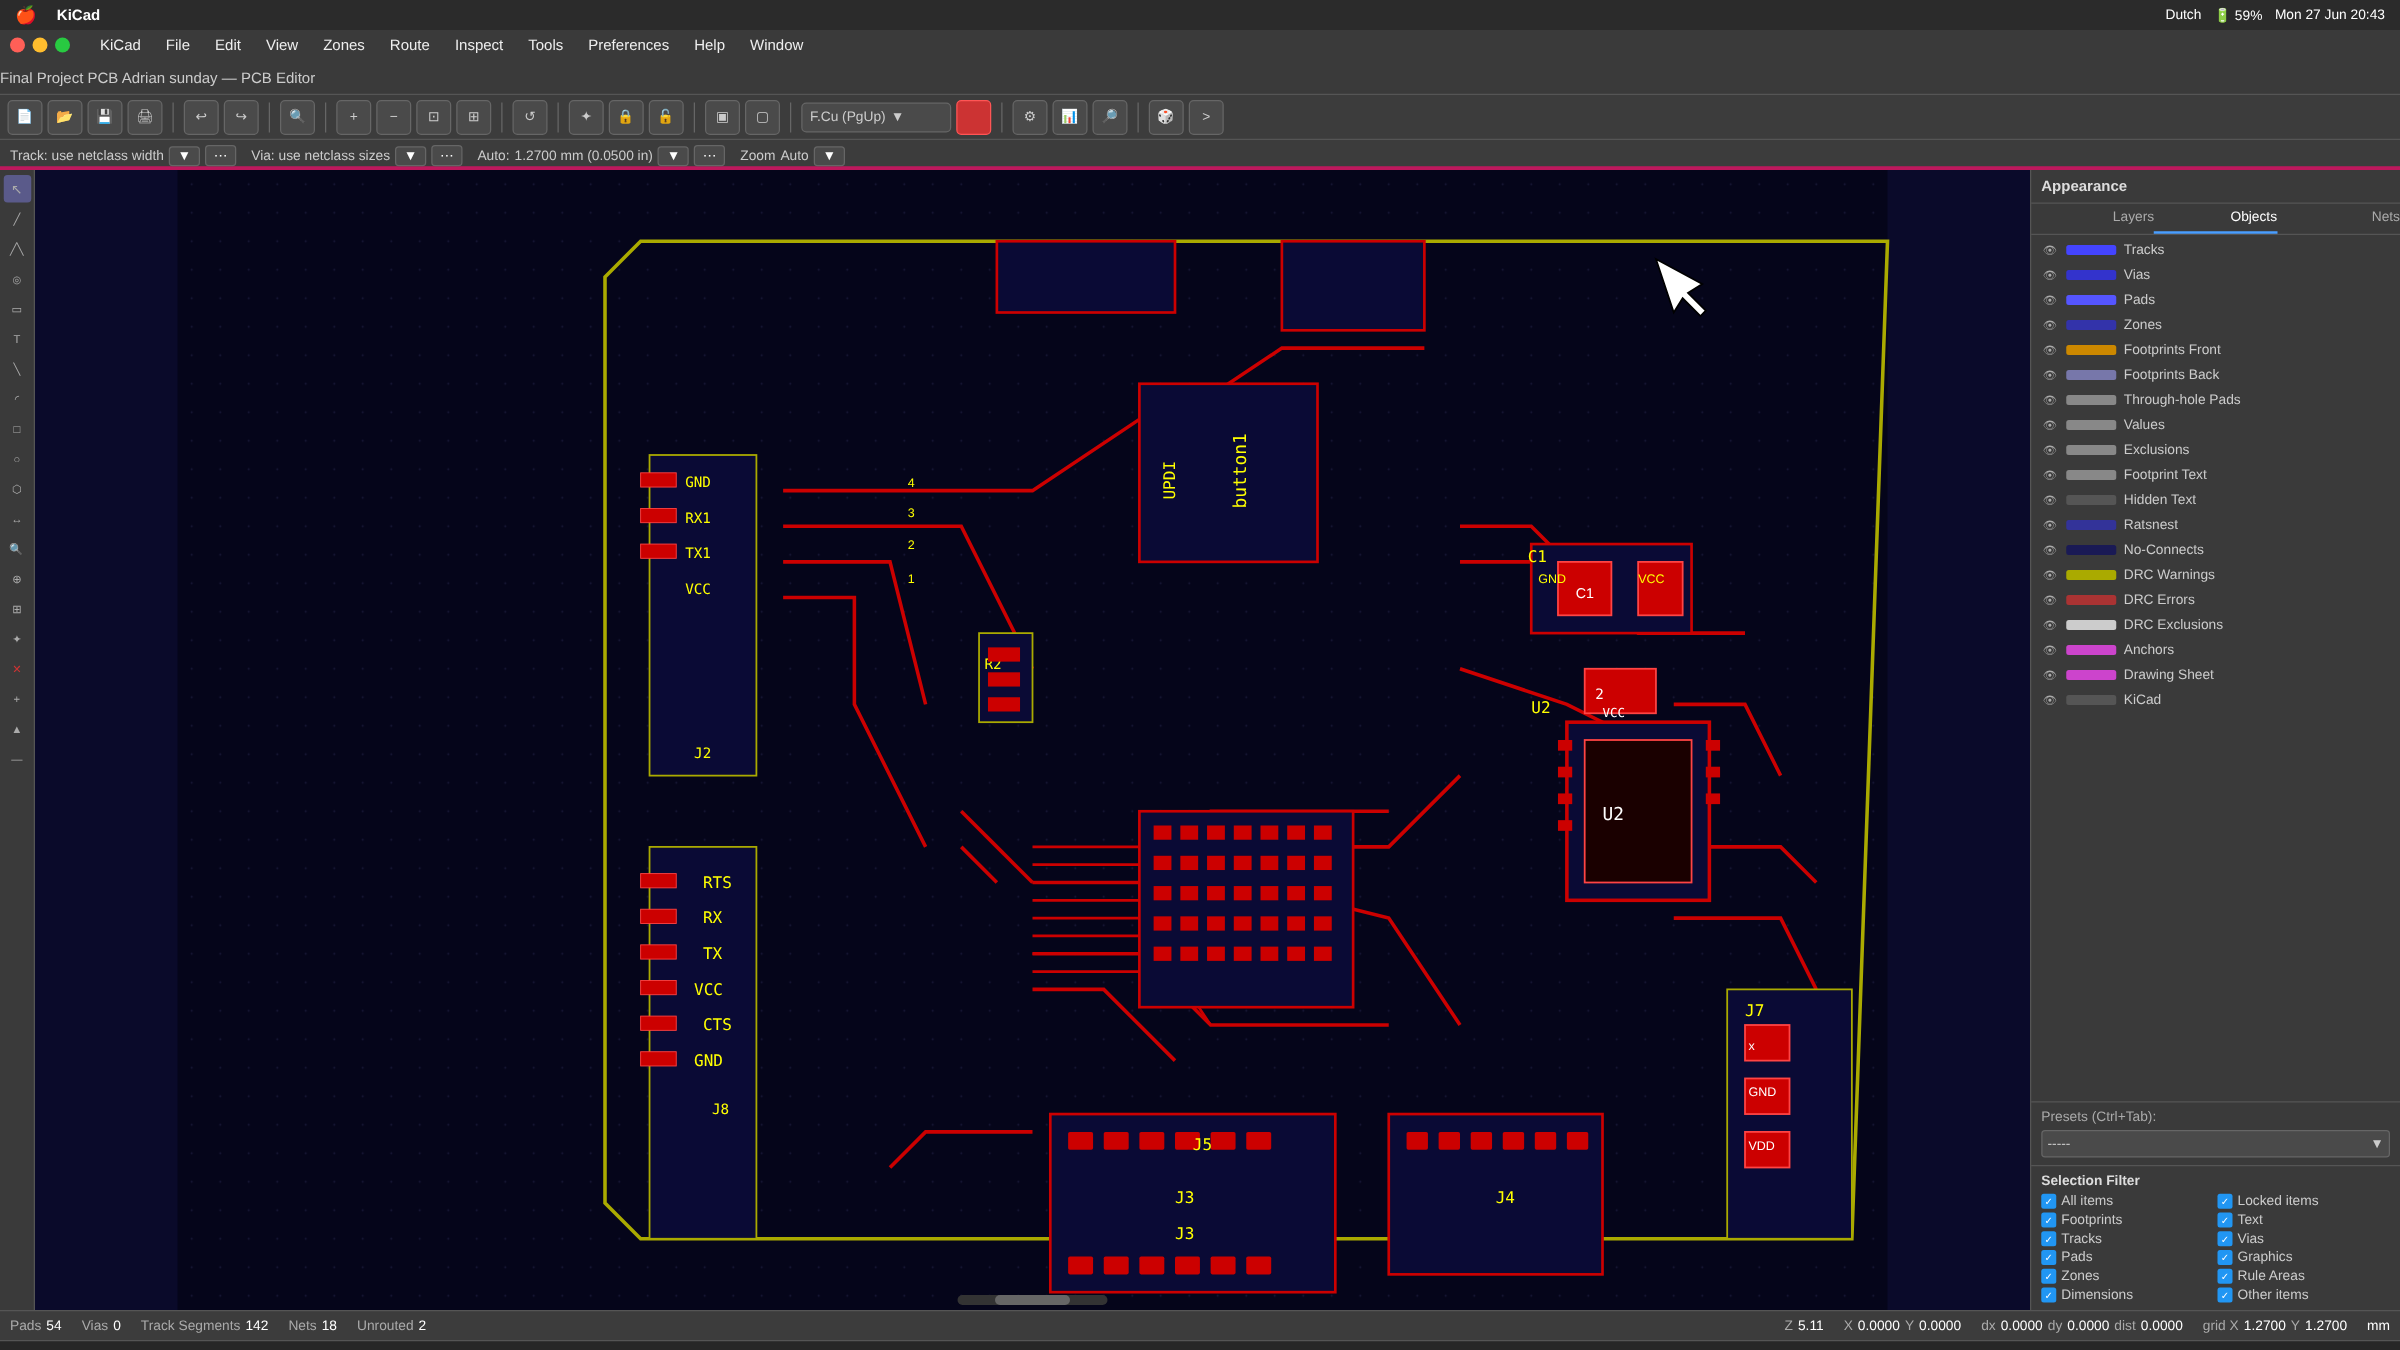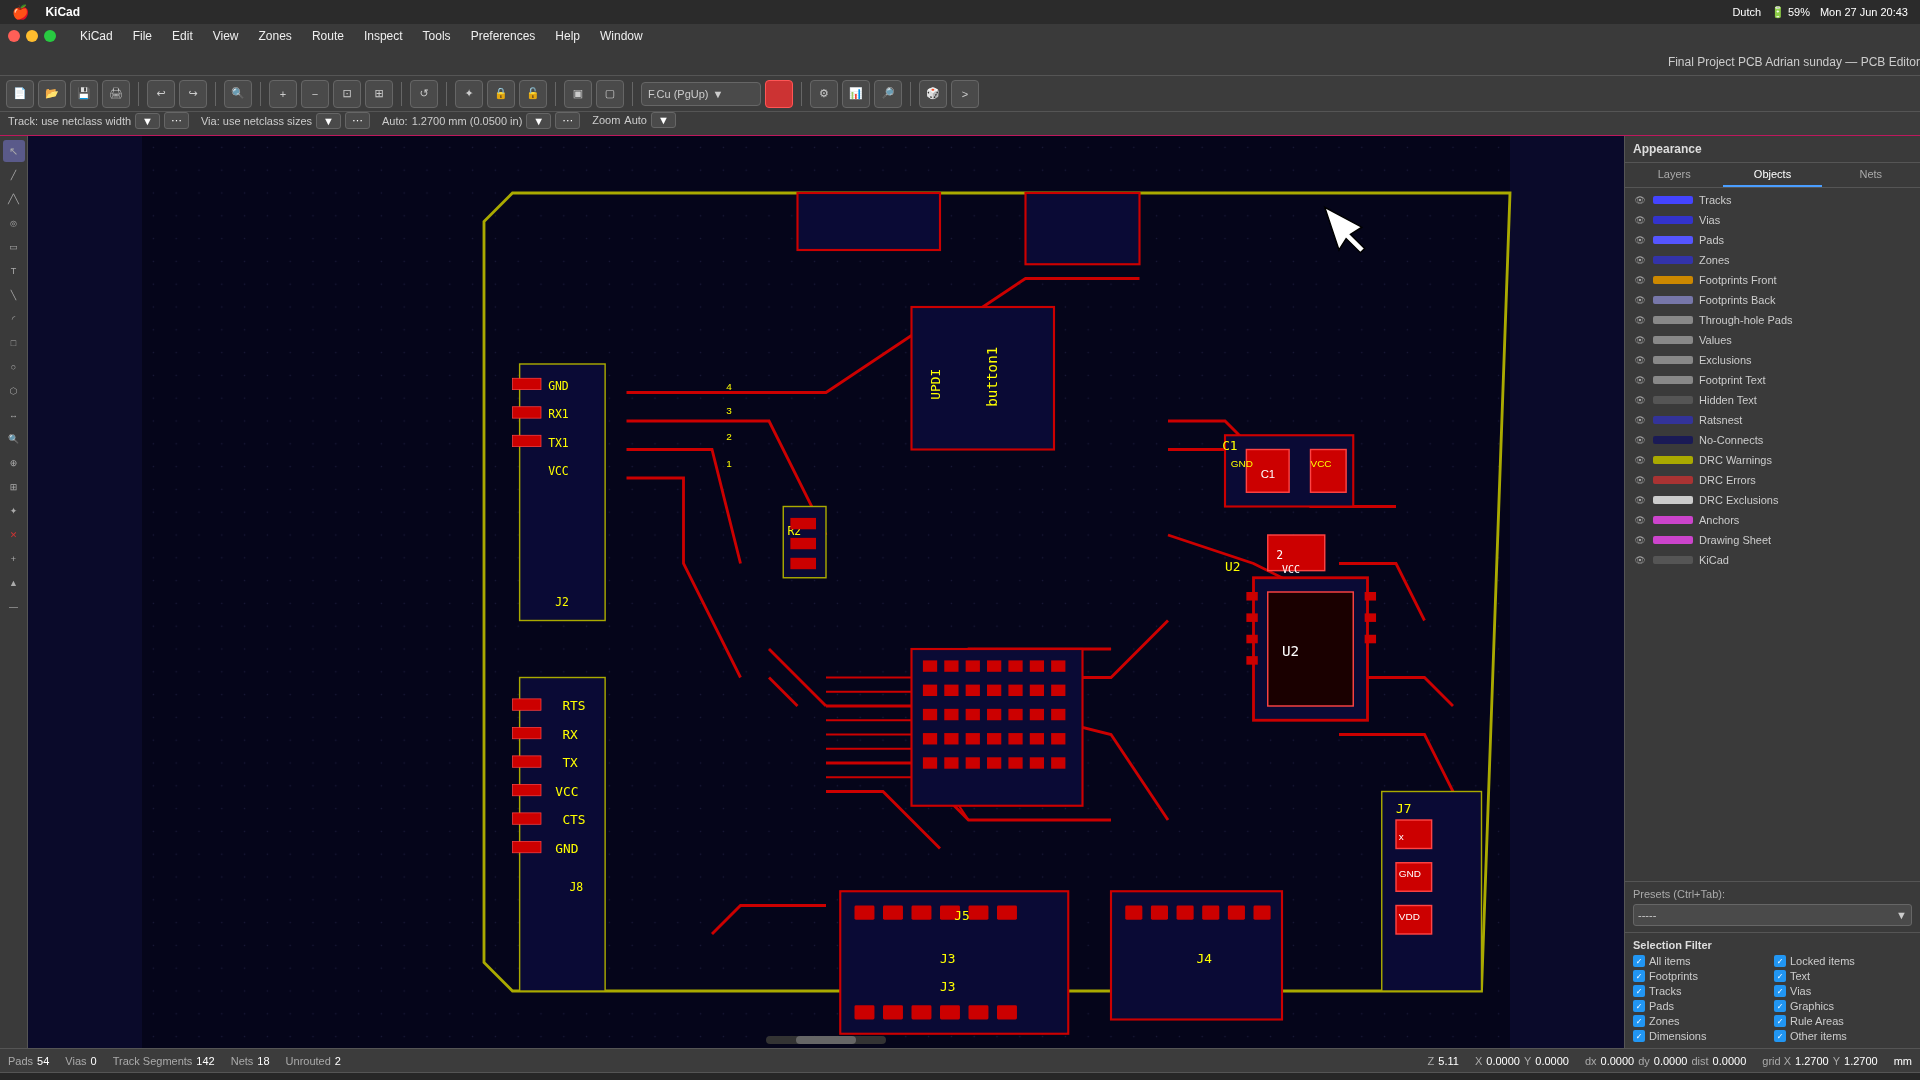--- a/index.html
+++ b/index.html
@@ -50,21 +50,21 @@
     .tl-red { background: #ff5f57; }
     .tl-yellow { background: #ffbd2e; }
     .tl-green { background: #28ca41; }
 
     
     #title-bar {
       height: 28px;
       background: #3a3a3a;
       display: flex;
       align-items: center;
-      justify-content: flex-end;
+      justify-content: flex-start;
       font-size: 13px;
       color: #ddd;
       border-bottom: 1px solid #555;
       position: relative;
     }
 
     
     #toolbar {
       height: 36px;
       background: #3c3c3c;
@@ -101,24 +101,24 @@
       font-size: 11px;
       gap: 4px;
       min-width: 120px;
     }
 
     
     #info-bar {
       height: 24px;
       background: #3c3c3c;
       display: flex;
-      align-items: flex-start;
+      align-items: flex-end;
       padding: 0 8px;
       gap: 12px;
-      border-bottom: 1px solid #be185d;
+      border-bottom: 3px solid #be185d;
       font-size: 11px;
       color: #ccc;
     }
     .info-item {
       display: flex;
       align-items: center;
       gap: 4px;
     }
     .info-item-val {
       background: #4a4a4a;
@@ -199,21 +199,21 @@
       font-weight: 600;
       color: #ddd;
       border-bottom: 1px solid #555;
     }
     #appearance-tabs {
       display: flex;
       border-bottom: 1px solid #555;
     }
     .app-tab {
       flex: 1;
-      text-align: center;
+      text-align: right;
       padding: 5px 0;
       font-size: 11px;
       cursor: pointer;
       color: #aaa;
       border-bottom: 2px solid transparent;
     }
     .app-tab.active {
       color: #fff;
       border-bottom: 2px solid #4a9eff;
     }

